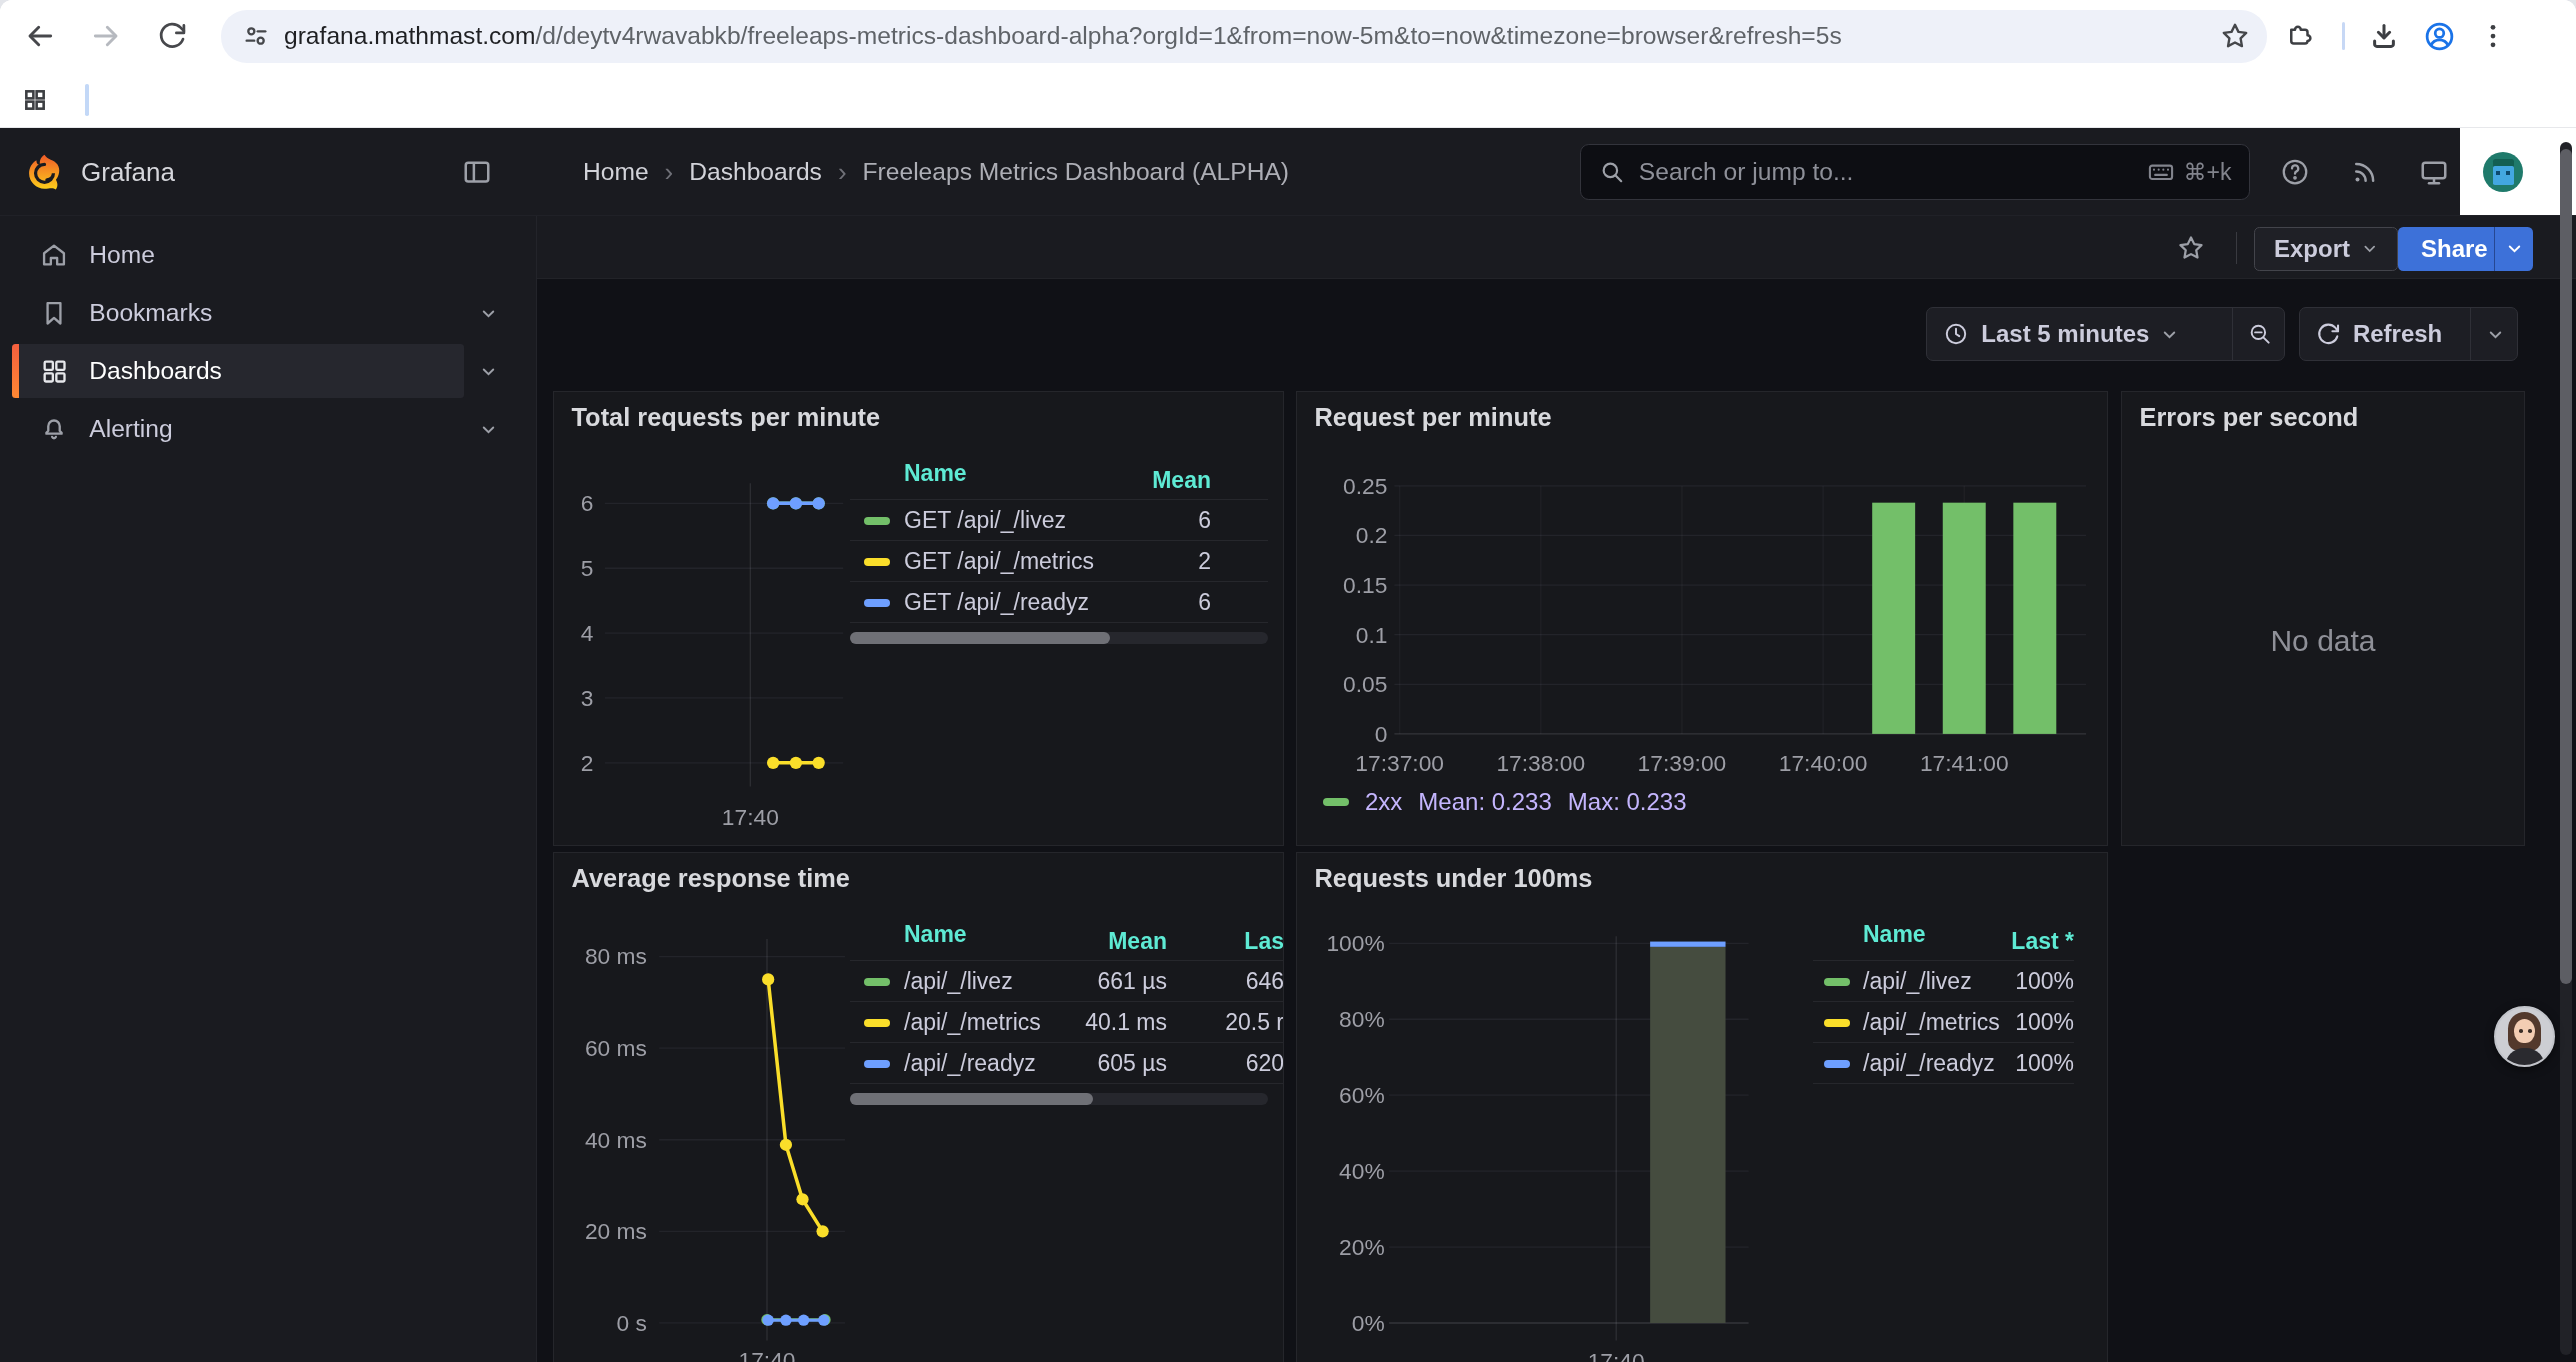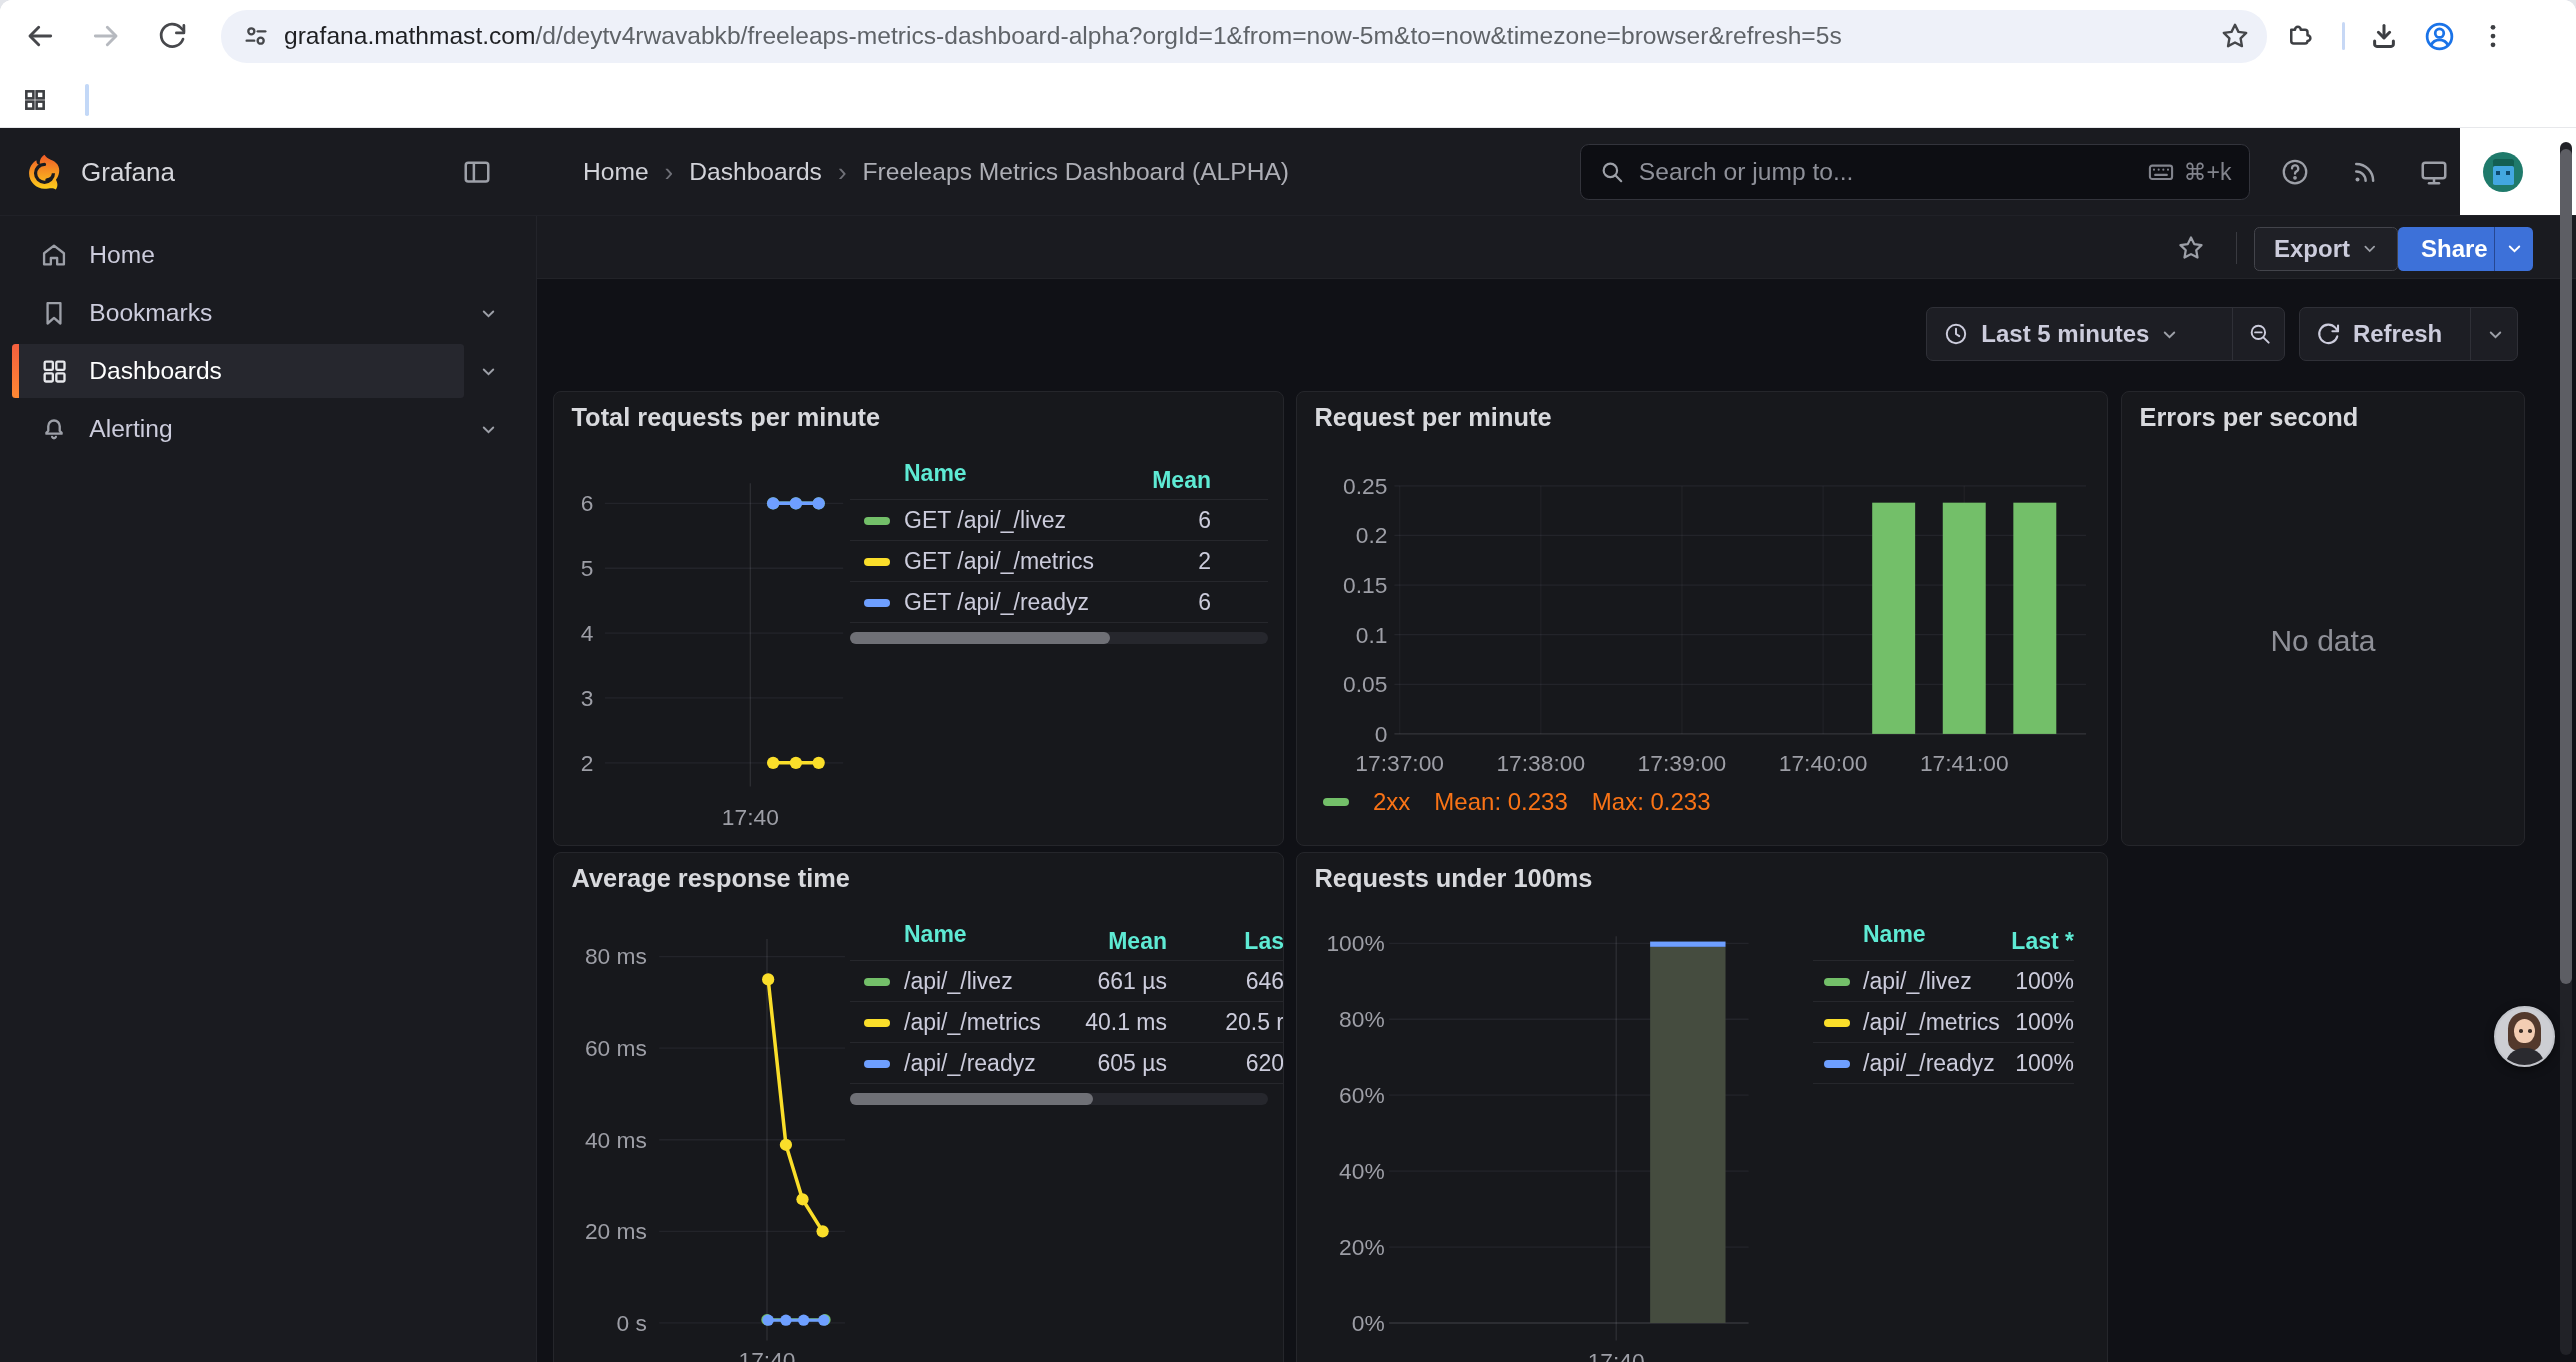--- a/index.html
+++ b/index.html
@@ -49,34 +49,34 @@
   .btn-ghost{position:absolute;top:10.5px;height:44px;display:flex;align-items:center;gap:10.5px;padding:0 19px;
     border:0.9px solid #43444b;background:#1f2026;border-radius:5.3px;color:#ccccdc;font-size:24px;font-weight:bold;}
   .share-main{position:absolute;left:1861px;top:10.5px;height:44px;display:flex;align-items:center;padding:0 23px;
     background:#3D71D9;border-radius:5.3px 0 0 5.3px;color:#fff;font-size:24px;font-weight:bold;}
   .share-chev{position:absolute;left:1957px;top:10.5px;width:39px;height:44px;background:#3D71D9;border-radius:0 5.3px 5.3px 0;
     border-left:0.9px solid rgba(10,20,60,.45);display:flex;align-items:center;justify-content:center;color:#fff;}
   .canvas{position:absolute;left:0;top:63px;width:2039px;height:1084px;background:#101116;overflow:hidden;}
   .pickbtn{position:absolute;top:28px;height:54px;background:#1d1e24;border:0.9px solid #2f3037;border-radius:7px;color:#ccccdc;}
   .pick-inner{display:flex;align-items:center;height:100%;font-size:24px;font-weight:bold;}
   .seg-div{position:absolute;top:0;width:0.9px;height:100%;background:#2f3037;}
-  .panel{position:absolute;background:#17181c;border:0.9px solid #25262b;border-radius:8px;overflow:hidden;}
+  .panel{position:absolute;background:#17181c;border:0.9px solid #25262b;border-radius:0;overflow:hidden;}
   .panel h2{position:absolute;top:10.5px;left:17.5px;margin:0;font-size:25.4px;font-weight:bold;color:#d8d9dd;white-space:nowrap;}
   .chart{position:absolute;left:0;top:0;}
   .chart text{font-family:"Liberation Sans","DejaVu Sans",sans-serif;}
   .nodata{position:absolute;left:0;top:232px;width:100%;text-align:center;font-size:30px;color:#8f9098;}
   
   .leg{position:absolute;top:68px;font-size:23px;color:#ccccdc;}
   .leg-head{position:relative;height:40px;border-bottom:0.9px solid #26272c;color:#5eead4;font-weight:bold;display:flex;align-items:flex-start;}
   .leg-row{position:relative;height:41px;border-bottom:0.9px solid #26272c;display:flex;align-items:center;}
   .leg-chip{position:absolute;width:26px;height:8.8px;border-radius:4.4px;top:16.7px;}
   .leg-val{position:absolute;width:210px;text-align:right;top:50%;transform:translateY(-50%);white-space:nowrap;}
   .leg-scroll{position:relative;margin-top:8.8px;height:12.3px;border-radius:6.1px;background:#26272d;}
   .leg-thumb{position:absolute;left:0;top:0;height:12.3px;border-radius:6.1px;background:#6f7076;}
-  .leg-inline{position:absolute;left:26px;top:396px;display:flex;align-items:center;gap:24px;font-size:24px;color:#f97316;}
+  .leg-inline{position:absolute;left:26px;top:396px;display:flex;align-items:center;gap:16px;font-size:24px;color:#c4b5fd;}
   
   .gf-scrollbar{position:absolute;left:2560px;top:14px;width:12.3px;height:1213px;background:#212227;border-radius:6.1px;}
   .gf-scroll-thumb{position:absolute;left:0;top:7px;width:12.3px;height:835px;background:#5d5e64;border-radius:6.1px;}
   .float-avatar{position:absolute;left:2494px;top:878px;width:61px;height:61px;border-radius:50%;background:#cdced3;
     border:2.6px solid #c2c4ca;overflow:hidden;box-shadow:0 2.6px 8.8px rgba(0,0,0,.5);}
   .fa-hair{position:absolute;left:12.3px;top:4.4px;width:33px;height:39px;background:#53392c;border-radius:16.7px 16.7px 10.5px 10.5px;}
   .fa-face{position:absolute;left:18.4px;top:10.5px;width:21px;height:24.6px;background:#f3cdb3;border-radius:50% 50% 46% 46%;}
   .fa-eye{position:absolute;top:21px;width:3.5px;height:3.5px;border-radius:50%;background:#3b2d26;}
   .fa-body{position:absolute;left:8.8px;top:40px;width:40px;height:23px;background:#2a2a2f;border-radius:19px 19px 0 0;}
 </style>

